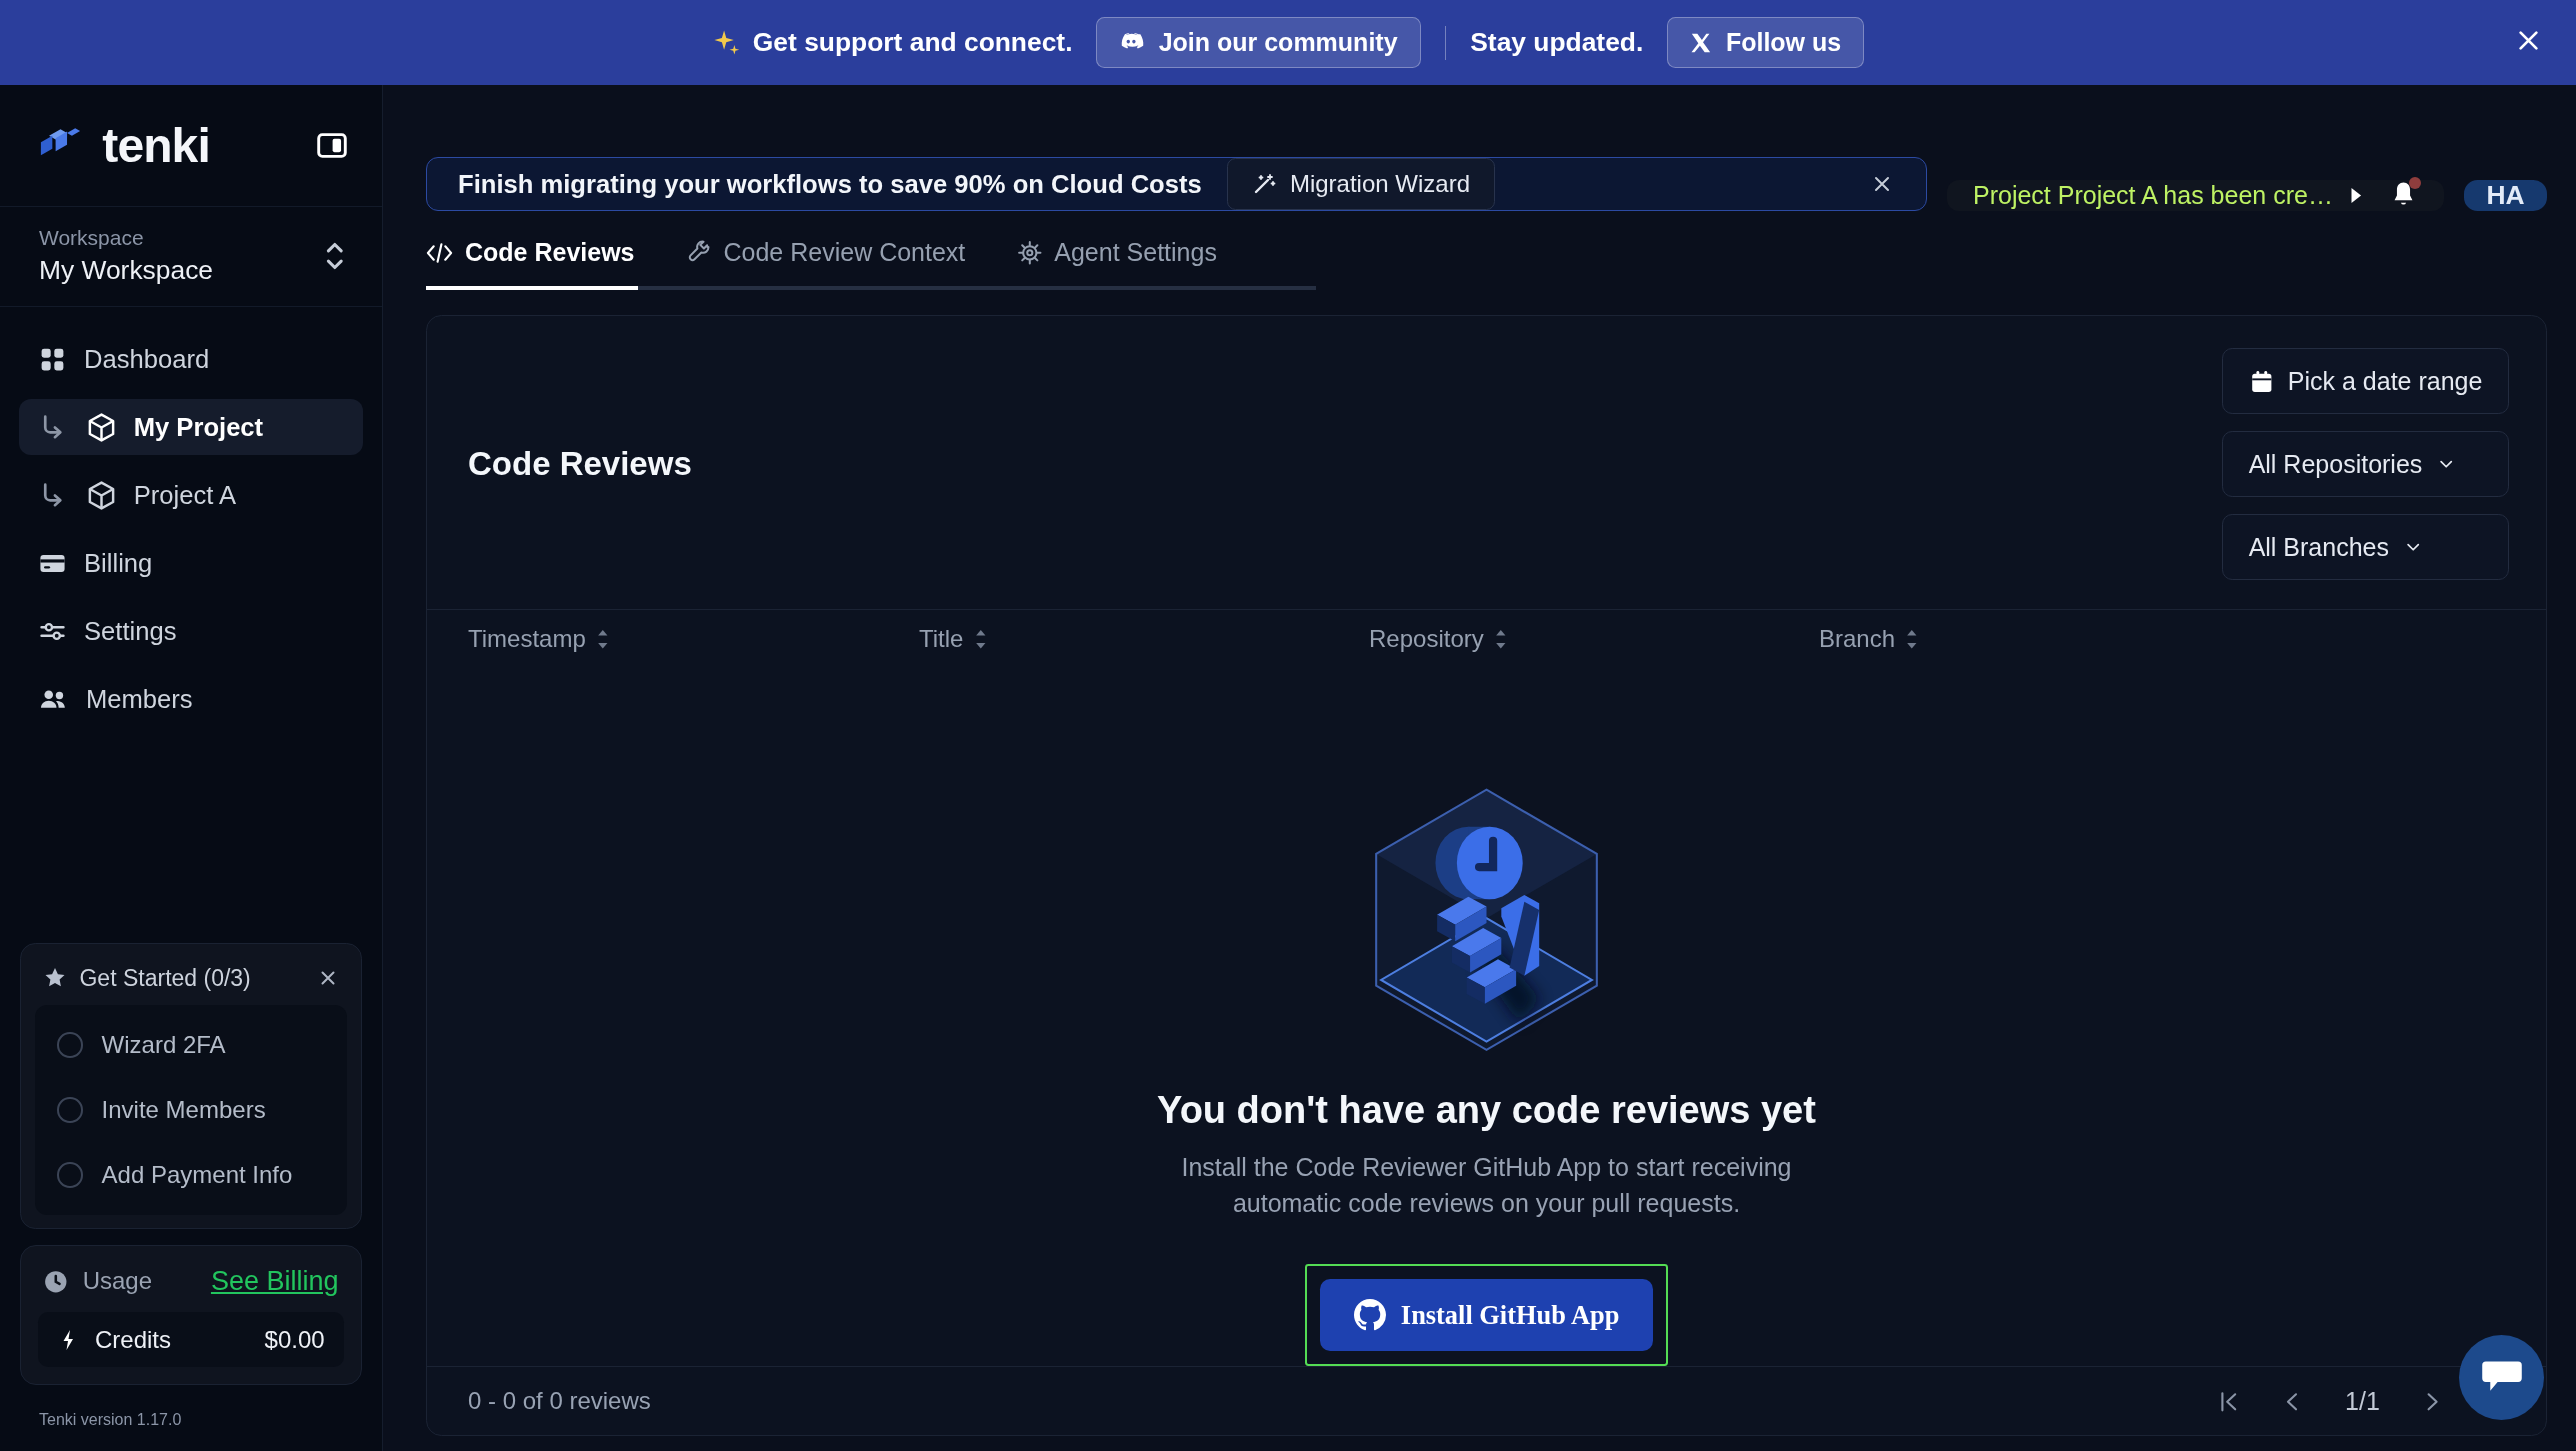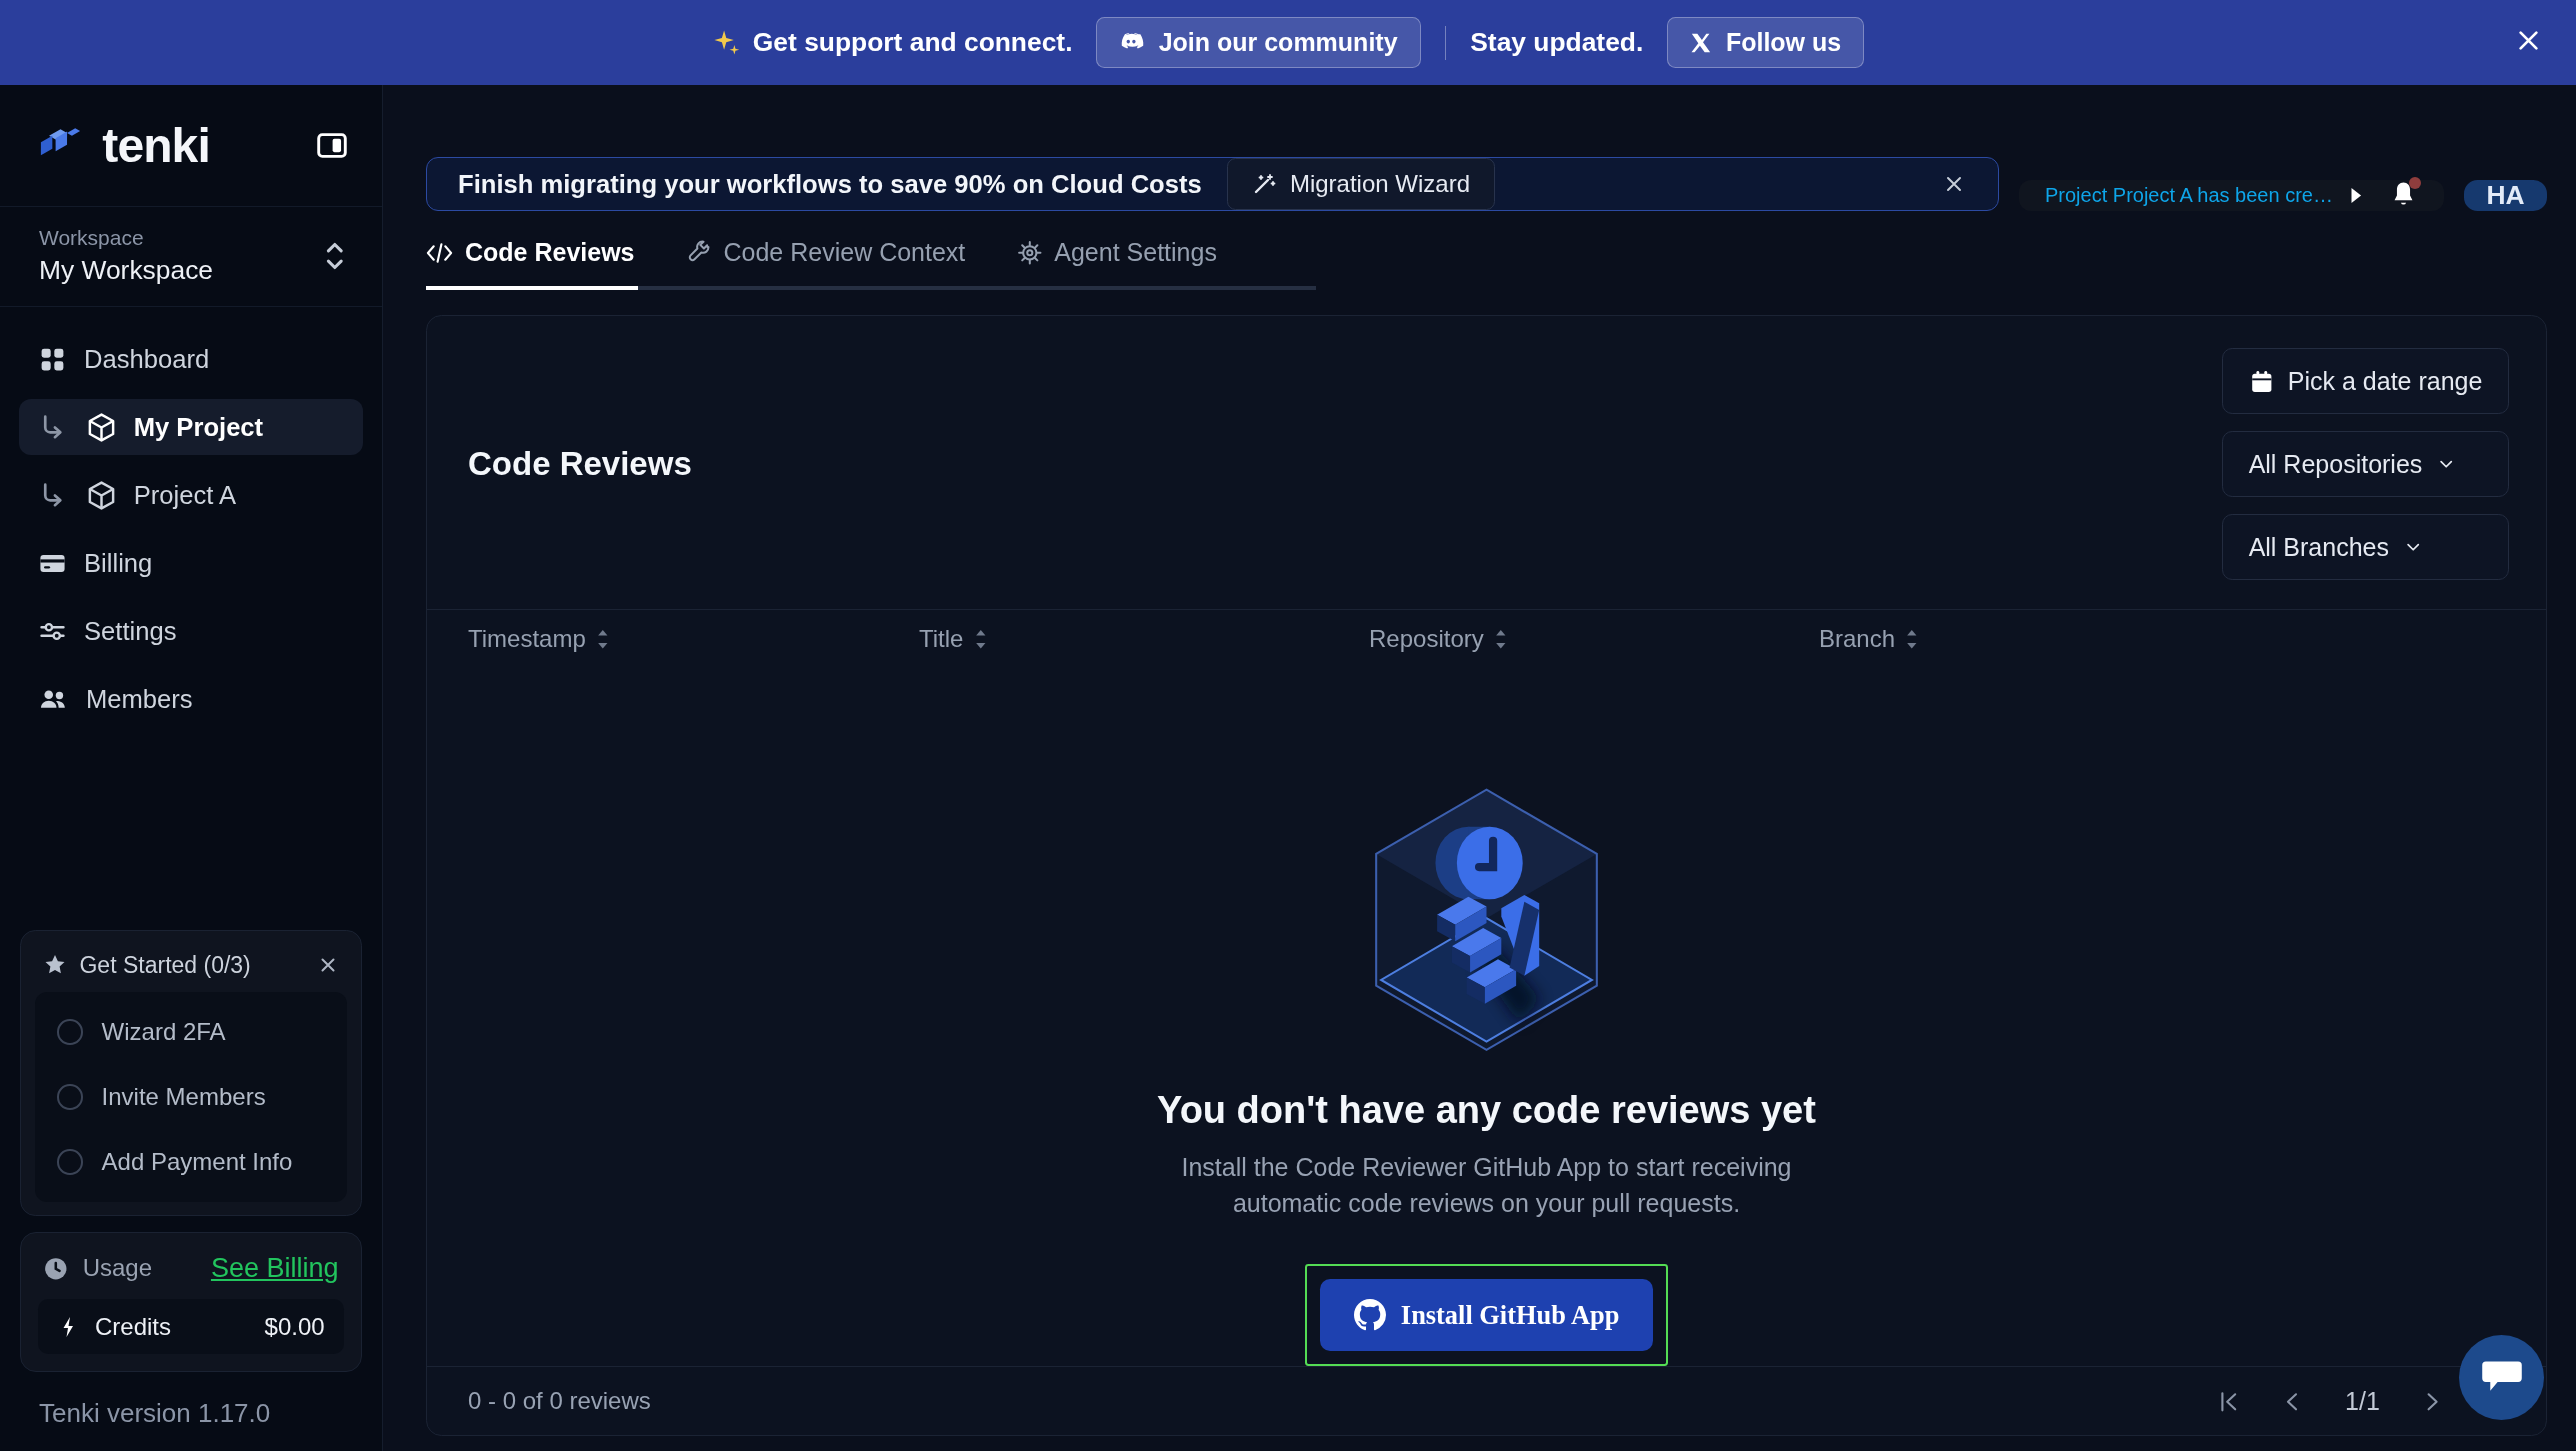--- a/index.html
+++ b/index.html
@@ -59,41 +59,41 @@
   .gs-item { display:flex; align-items:center; gap:19px; font-size:24px; color:#b4bcc9; cursor:pointer; }
   .gs-radio { width:25.6px; height:25.6px; border:2.6px solid #3b4456; border-radius:50%; }
 
   .usage-card { margin:15.3px 20.4px 0 20.4px; background:#0f141f; border:0.9px solid #1a2232; border-radius:16px; padding:17px; }
   .usage-head { display:flex; align-items:center; gap:13.6px; padding:3.4px 5.1px 15.3px 5.1px; }
   .usage-title { font-size:24px; color:#9aa3b2; flex:1; }
   .usage-link { font-size:27px; color:#22c55e; text-decoration:underline; cursor:pointer; }
   .credits-row { background:#090e18; border-radius:10.2px; padding:13.6px 19px; display:flex; align-items:center; gap:13.6px; }
   .credits-label { font-size:24px; color:#eef1f6; flex:1; }
   .credits-value { font-size:24px; color:#eef1f6; }
-  .version { padding:25.6px 39px 22px 39px; font-size:26px; color:#8b95a7; }
+  .version { padding:25.6px 39px 22px 39px; font-size:16px; color:#8b95a7; }
 
   
   .main { flex:1; background:#0a0f1c; padding:24px 29px 0 43px; position:relative; }
   .header-row { display:flex; align-items:flex-end; gap:20.4px; height:102px; }
   .mig-banner {
     flex:1; background:#0c1733; border:1.7px solid #2c4aa2; border-radius:12px;
     display:flex; align-items:center; gap:25.6px; padding:0 15.3px 0 31px;
   }
   .mig-text { font-size:25.6px; font-weight:bold; color:#f2f5fa; }
   .mig-btn {
     display:flex; align-items:center; gap:13.6px; cursor:pointer;
     background:#10182b; border:1.7px solid #28334d; border-radius:8.5px;
     padding:11px 24px; font-size:24px; color:#e6eaf2;
   }
   .mig-close { margin-left:auto; padding:12px 17px; cursor:pointer; }
   .notif-pill {
     background:#10151f; border-radius:12px; display:flex; align-items:center; gap:17px;
     padding:0 25.6px; cursor:pointer;
   }
-  .notif-text { font-size:20px; color:#0ea5e9; }
+  .notif-text { font-size:25px; color:#bef264; }
   .bell-wrap { position:relative; margin-left:8.5px; }
   .bell-dot { position:absolute; top:-3.4px; right:-3.4px; width:12px; height:12px; background:#8f3d3d; border-radius:50%; }
   .avatar {
     width:83px; min-width:83px; background:#16396e; border-radius:13.6px;
     display:flex; align-items:center; justify-content:center;
     font-size:26.4px; font-weight:bold; color:#e3ebf8; cursor:pointer;
   }
 
   .tabs { margin-top:27px; display:inline-flex; gap:48px; border-bottom:4.3px solid #262f42; width:890px; }
   .tab {

